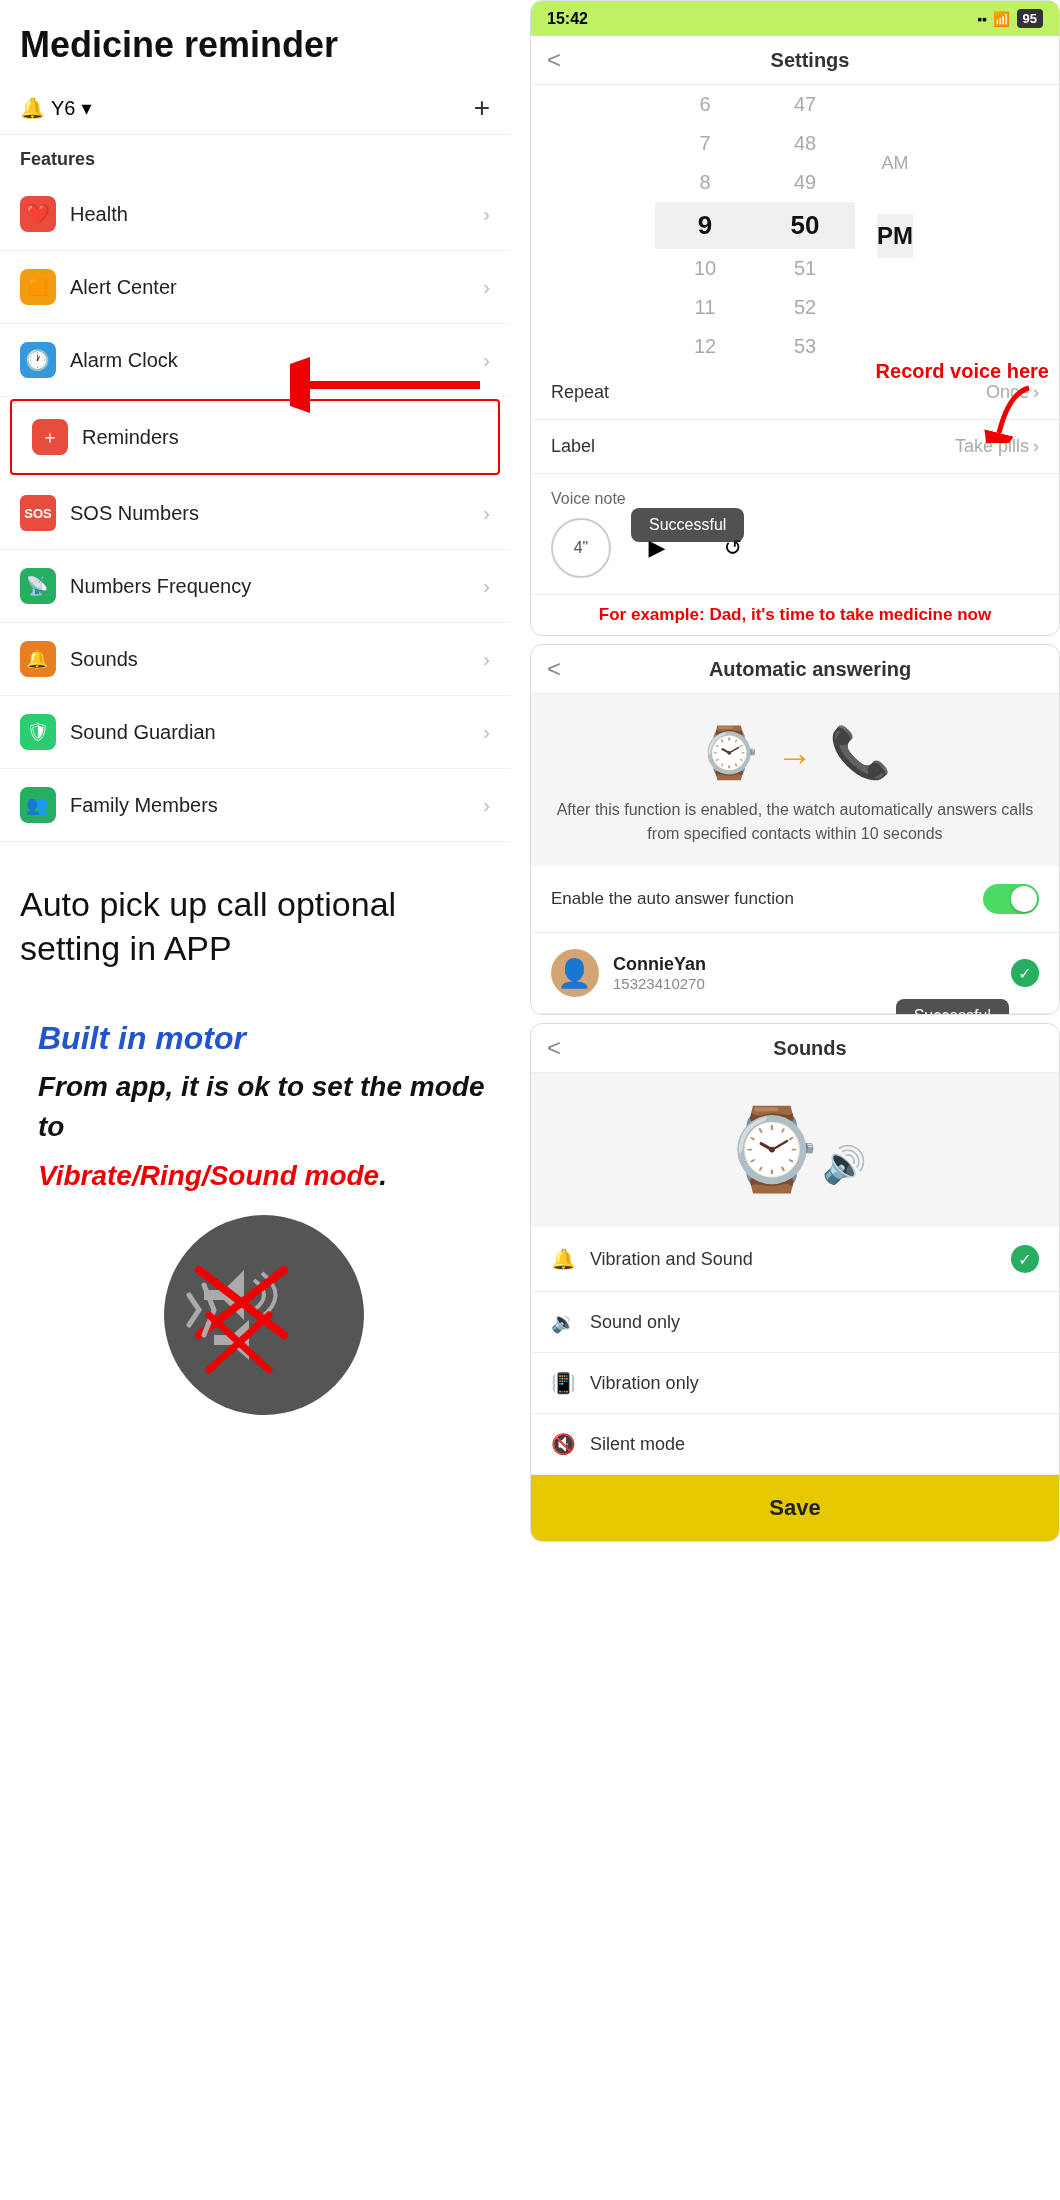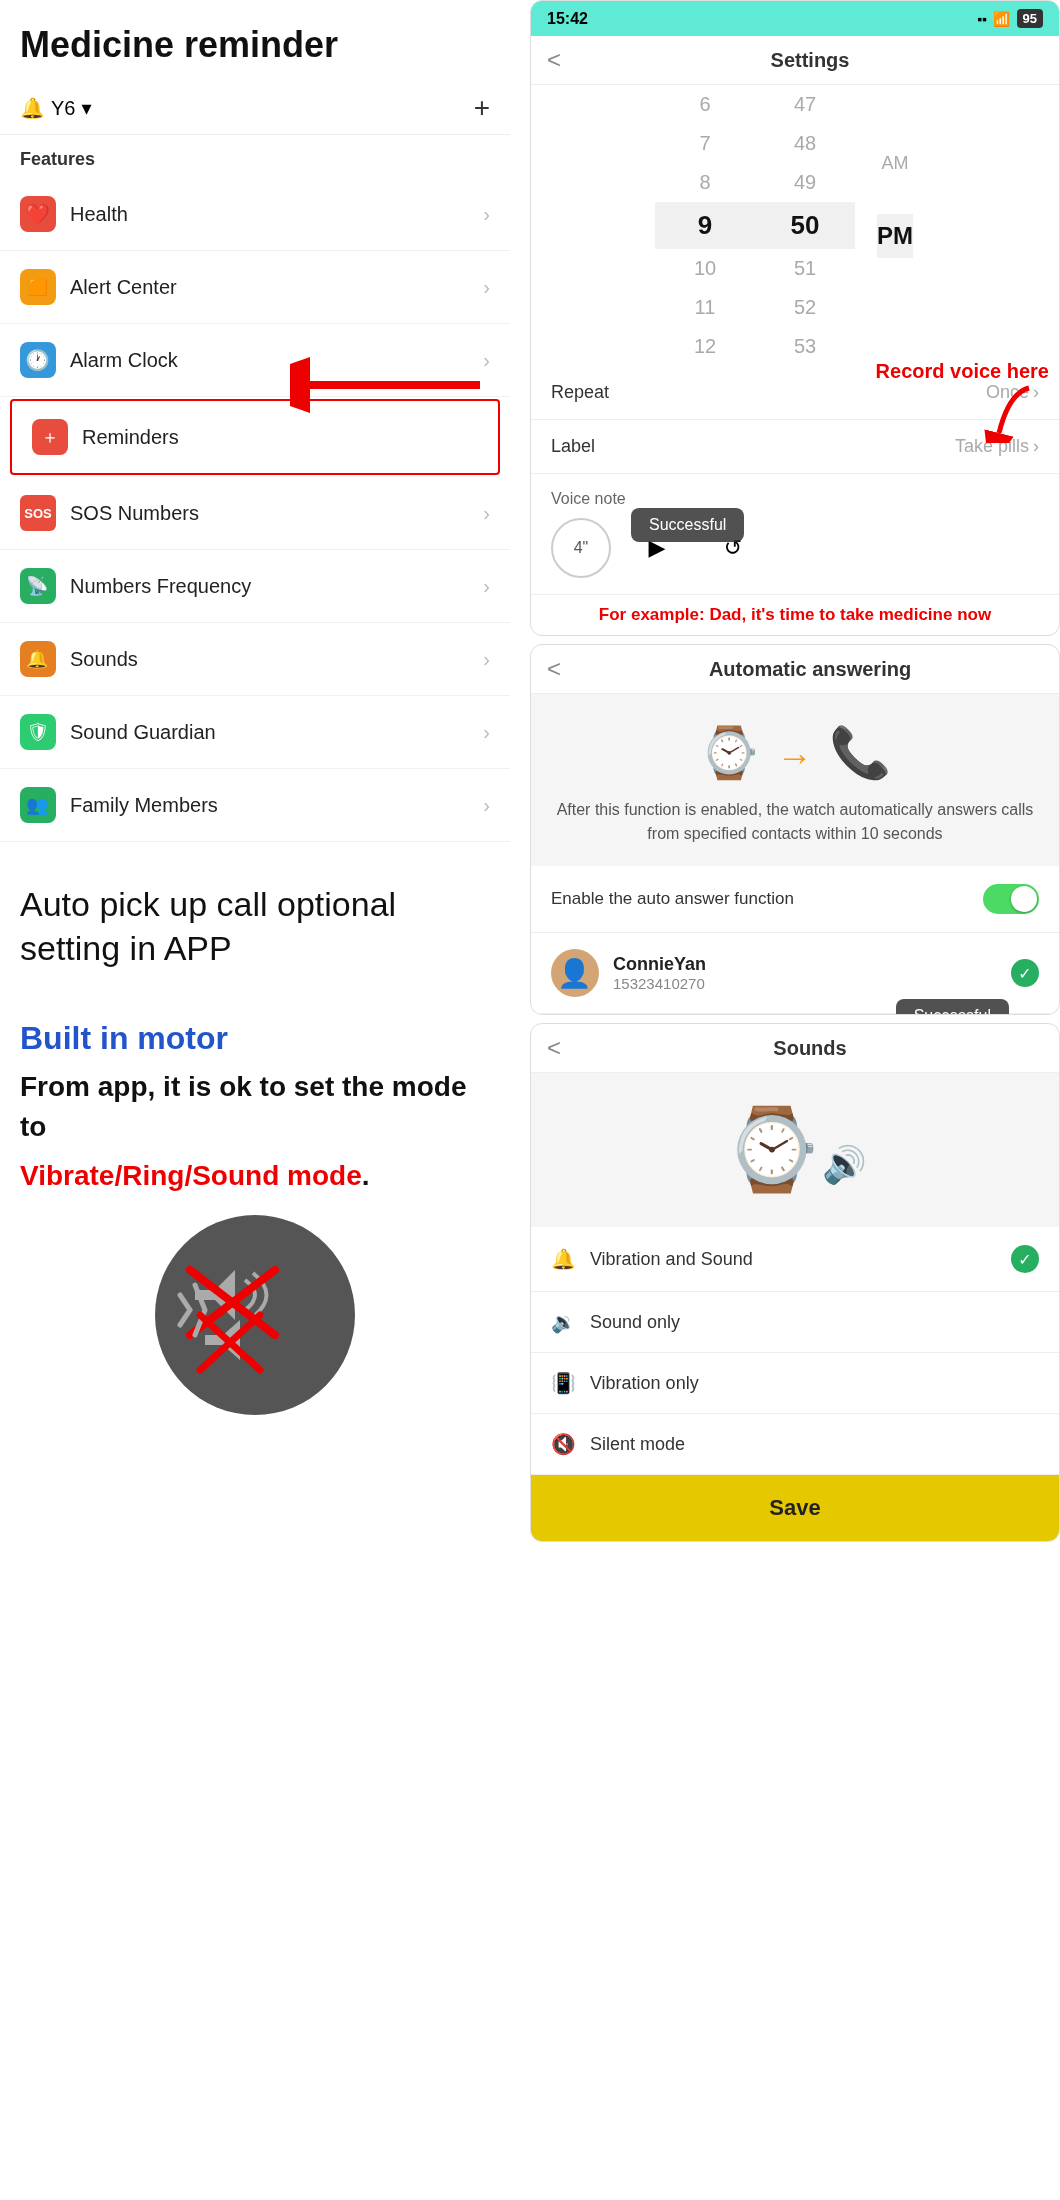--- a/index.html
+++ b/index.html
@@ -109,21 +109,22 @@
     }
     .auto-pickup-title {
       font-size: 34px;
       font-weight: 400;
       color: #111;
       line-height: 1.3;
     }
 
     
     .motor-section {
-      padding: 30px 20px 20px 20px;
+      padding: 30px 20px 20px 38px;
+      font-style: italic;
     }
     .motor-title {
       font-size: 32px;
       font-weight: 700;
       color: #2255cc;
       margin-bottom: 10px;
     }
     .motor-desc {
       font-size: 28px;
       font-weight: 700;
@@ -170,21 +171,21 @@
       margin-bottom: 8px;
     }
 
     .phone-status-bar {
       display: flex;
       justify-content: space-between;
       align-items: center;
       padding: 8px 16px;
       font-size: 16px;
       font-weight: 600;
-      background: #5eead4;
+      background: #bef264;
     }
     .status-icons {
       display: flex;
       gap: 6px;
       align-items: center;
       font-size: 14px;
     }
     .battery-badge {
       background: #333;
       color: #fff;

